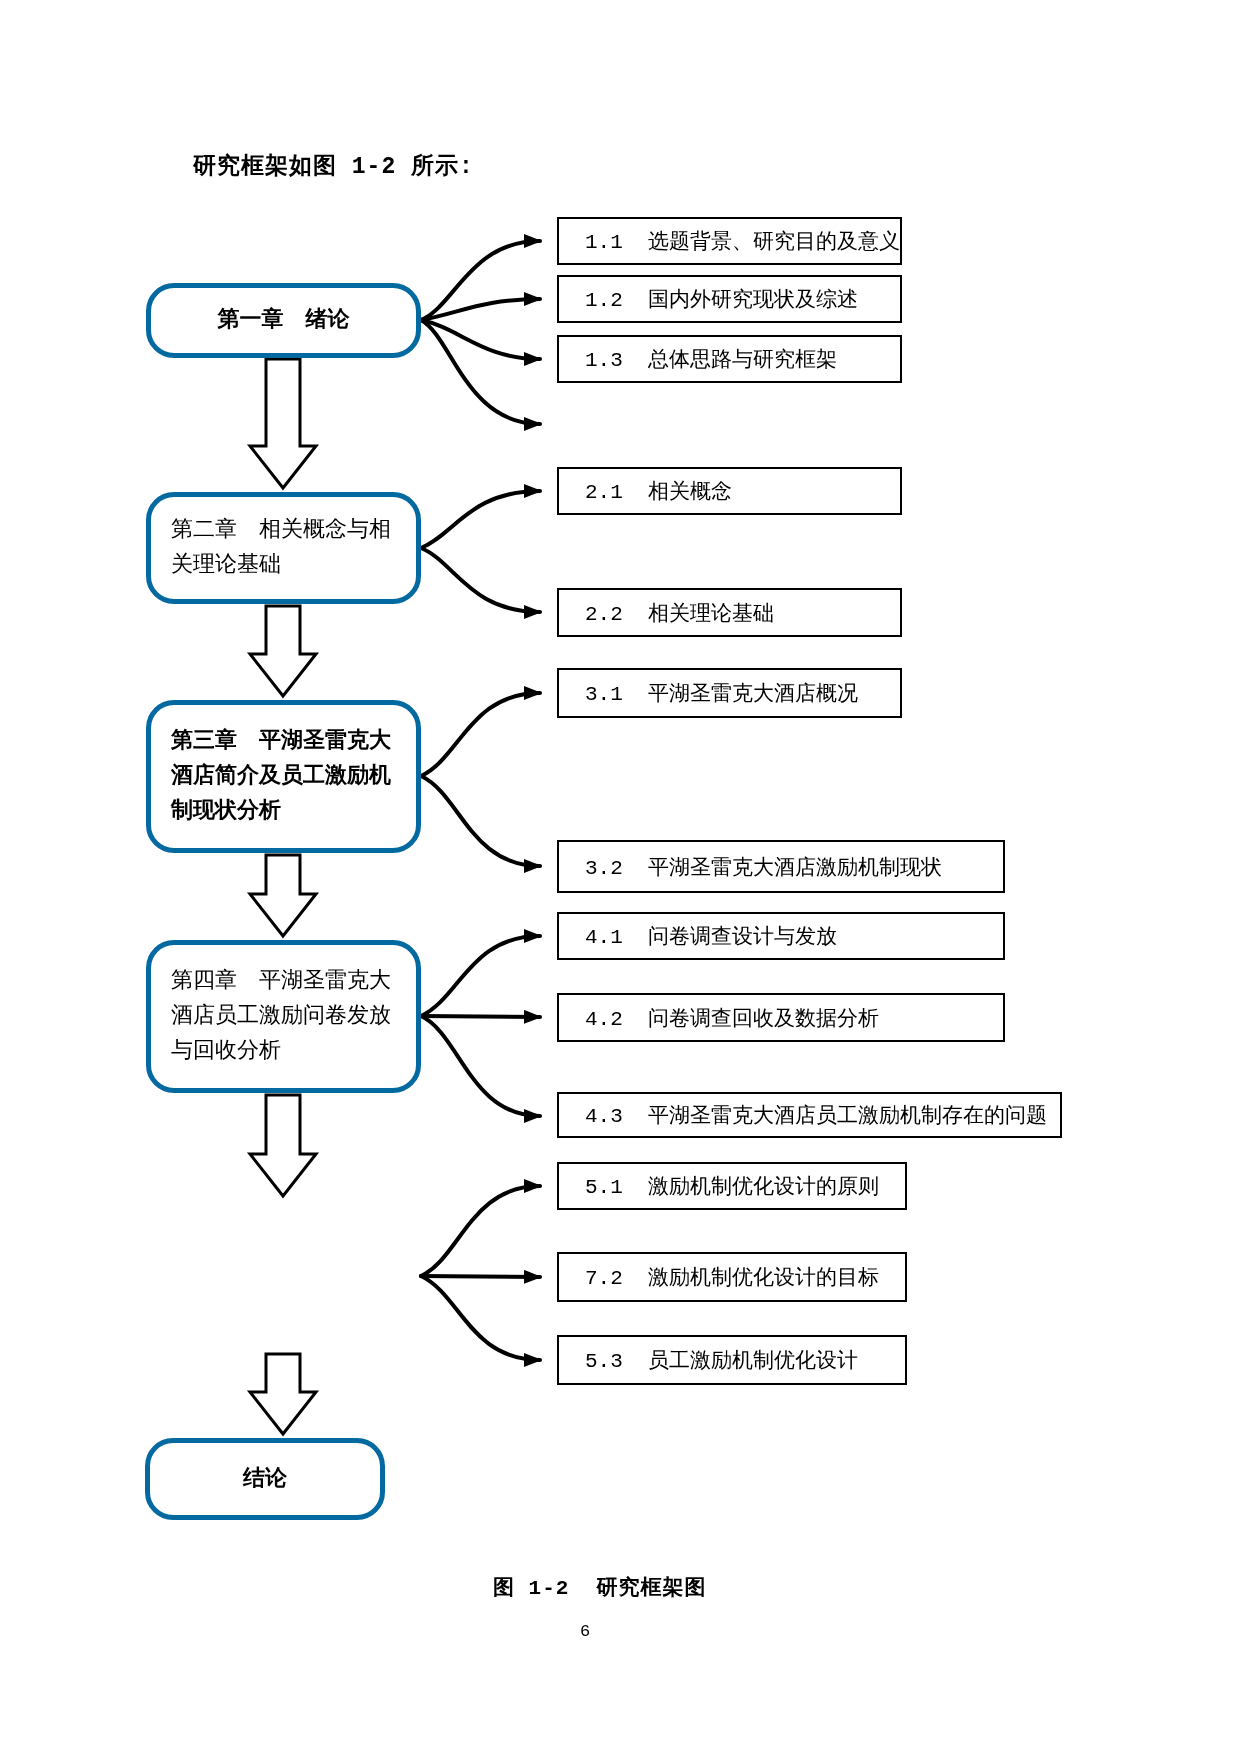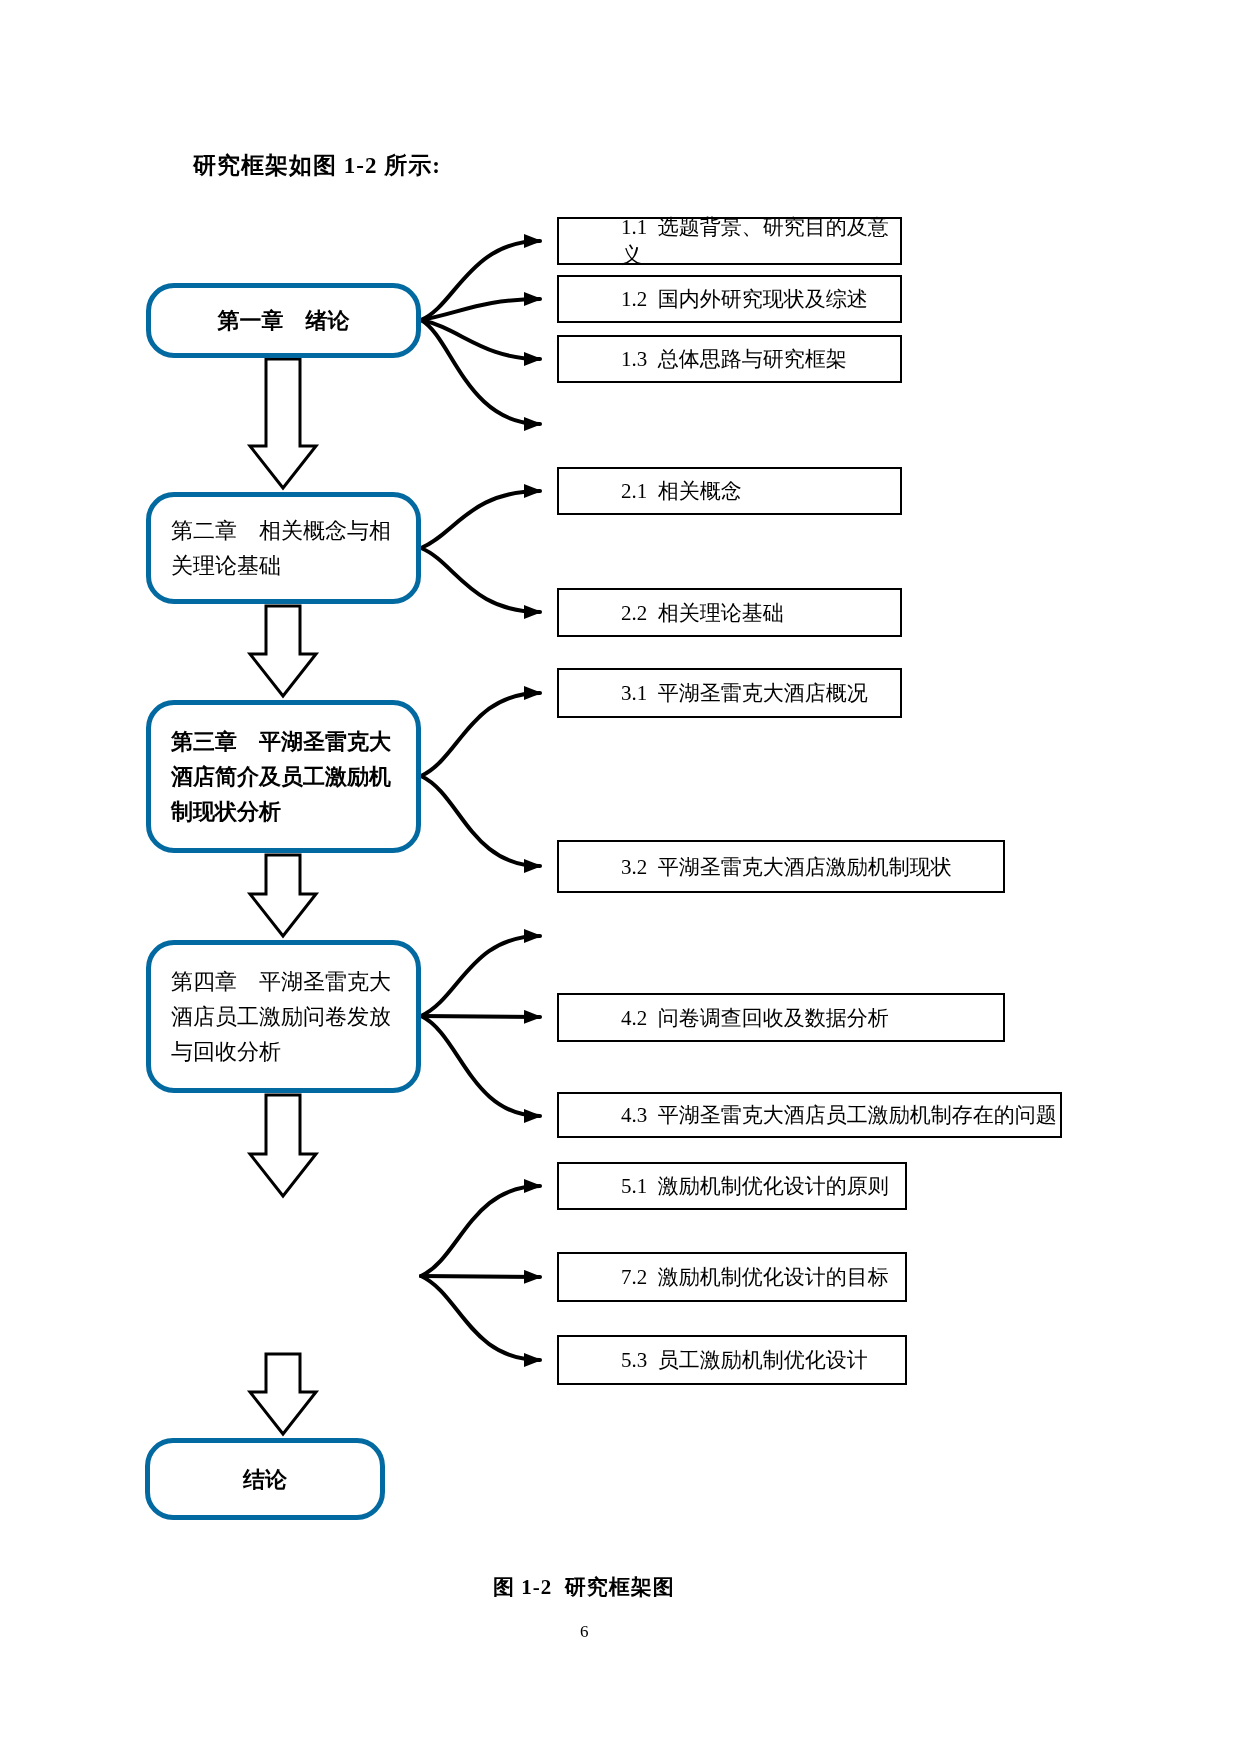--- a/index.html
+++ b/index.html
@@ -2,21 +2,21 @@
 <html><head>
 <meta charset="utf-8">
 <style>
   html,body{margin:0;padding:0;background:#888;}
   *{box-sizing:border-box;}
   .page{
     position:relative;
     width:1240px;height:1754px;
     margin:0 auto;
     background:#ffffff;
-    font-family:Liberation Serif, serif;
+    font-family:Liberation Mono, monospace;
     color:#000;
     overflow:hidden;
   }
   .overlay{position:absolute;left:0;top:0;width:1240px;height:1754px;}
   .intro{
     position:absolute;left:193px;top:150px;
     font-size:23px;font-weight:bold;letter-spacing:1px;
     white-space:pre-wrap;
   }
   .chapter-box{
@@ -30,21 +30,21 @@
     white-space:pre-wrap;
   }
   .chapter-box.center{justify-content:center;text-align:center;padding:0 8px;}
   .bold{font-weight:bold;}
   .section-box{
     position:absolute;
     border:2px solid #000;
     background:#fff;
     display:flex;align-items:center;
     font-size:21px;
-    padding-left:62px;
+    padding-left:26px;
     white-space:pre-wrap;
   }
   .caption{
     position:absolute;left:493px;top:1573px;
     font-size:21px;font-weight:bold;letter-spacing:1px;
     white-space:pre-wrap;
   }
   .page-number{
     position:absolute;left:580px;top:1622px;
     font-size:17px;
@@ -111,20 +111,21 @@
   <div class="section-box" style="left:557px;top:217px;width:345px;height:48px"><span>1.1  选题背景、研究目的及意义</span></div>
   <div class="section-box" style="left:557px;top:275px;width:345px;height:48px"><span>1.2  国内外研究现状及综述</span></div>
   <div class="section-box" style="left:557px;top:335px;width:345px;height:48px"><span>1.3  总体思路与研究框架</span></div>
 
   <div class="section-box" style="left:557px;top:467px;width:345px;height:48px"><span>2.1  相关概念</span></div>
   <div class="section-box" style="left:557px;top:588px;width:345px;height:49px"><span>2.2  相关理论基础</span></div>
 
   <div class="section-box" style="left:557px;top:668px;width:345px;height:50px"><span>3.1  平湖圣雷克大酒店概况</span></div>
   <div class="section-box" style="left:557px;top:840px;width:448px;height:53px"><span>3.2  平湖圣雷克大酒店激励机制现状</span></div>
 
+  <div class="section-box" style="left:557px;top:912px;width:448px;height:48px"><span>4.1  问卷调查设计与发放</span></div>
   <div class="section-box" style="left:557px;top:993px;width:448px;height:49px"><span>4.2  问卷调查回收及数据分析</span></div>
   <div class="section-box" style="left:557px;top:1092px;width:505px;height:46px"><span>4.3  平湖圣雷克大酒店员工激励机制存在的问题</span></div>
 
   <div class="section-box" style="left:557px;top:1162px;width:350px;height:48px"><span>5.1  激励机制优化设计的原则</span></div>
   <div class="section-box" style="left:557px;top:1252px;width:350px;height:50px"><span>7.2  激励机制优化设计的目标</span></div>
   <div class="section-box" style="left:557px;top:1335px;width:350px;height:50px"><span>5.3  员工激励机制优化设计</span></div>
 
   <div class="caption">图 1-2  研究框架图</div>
   <div class="page-number">6</div>
 

